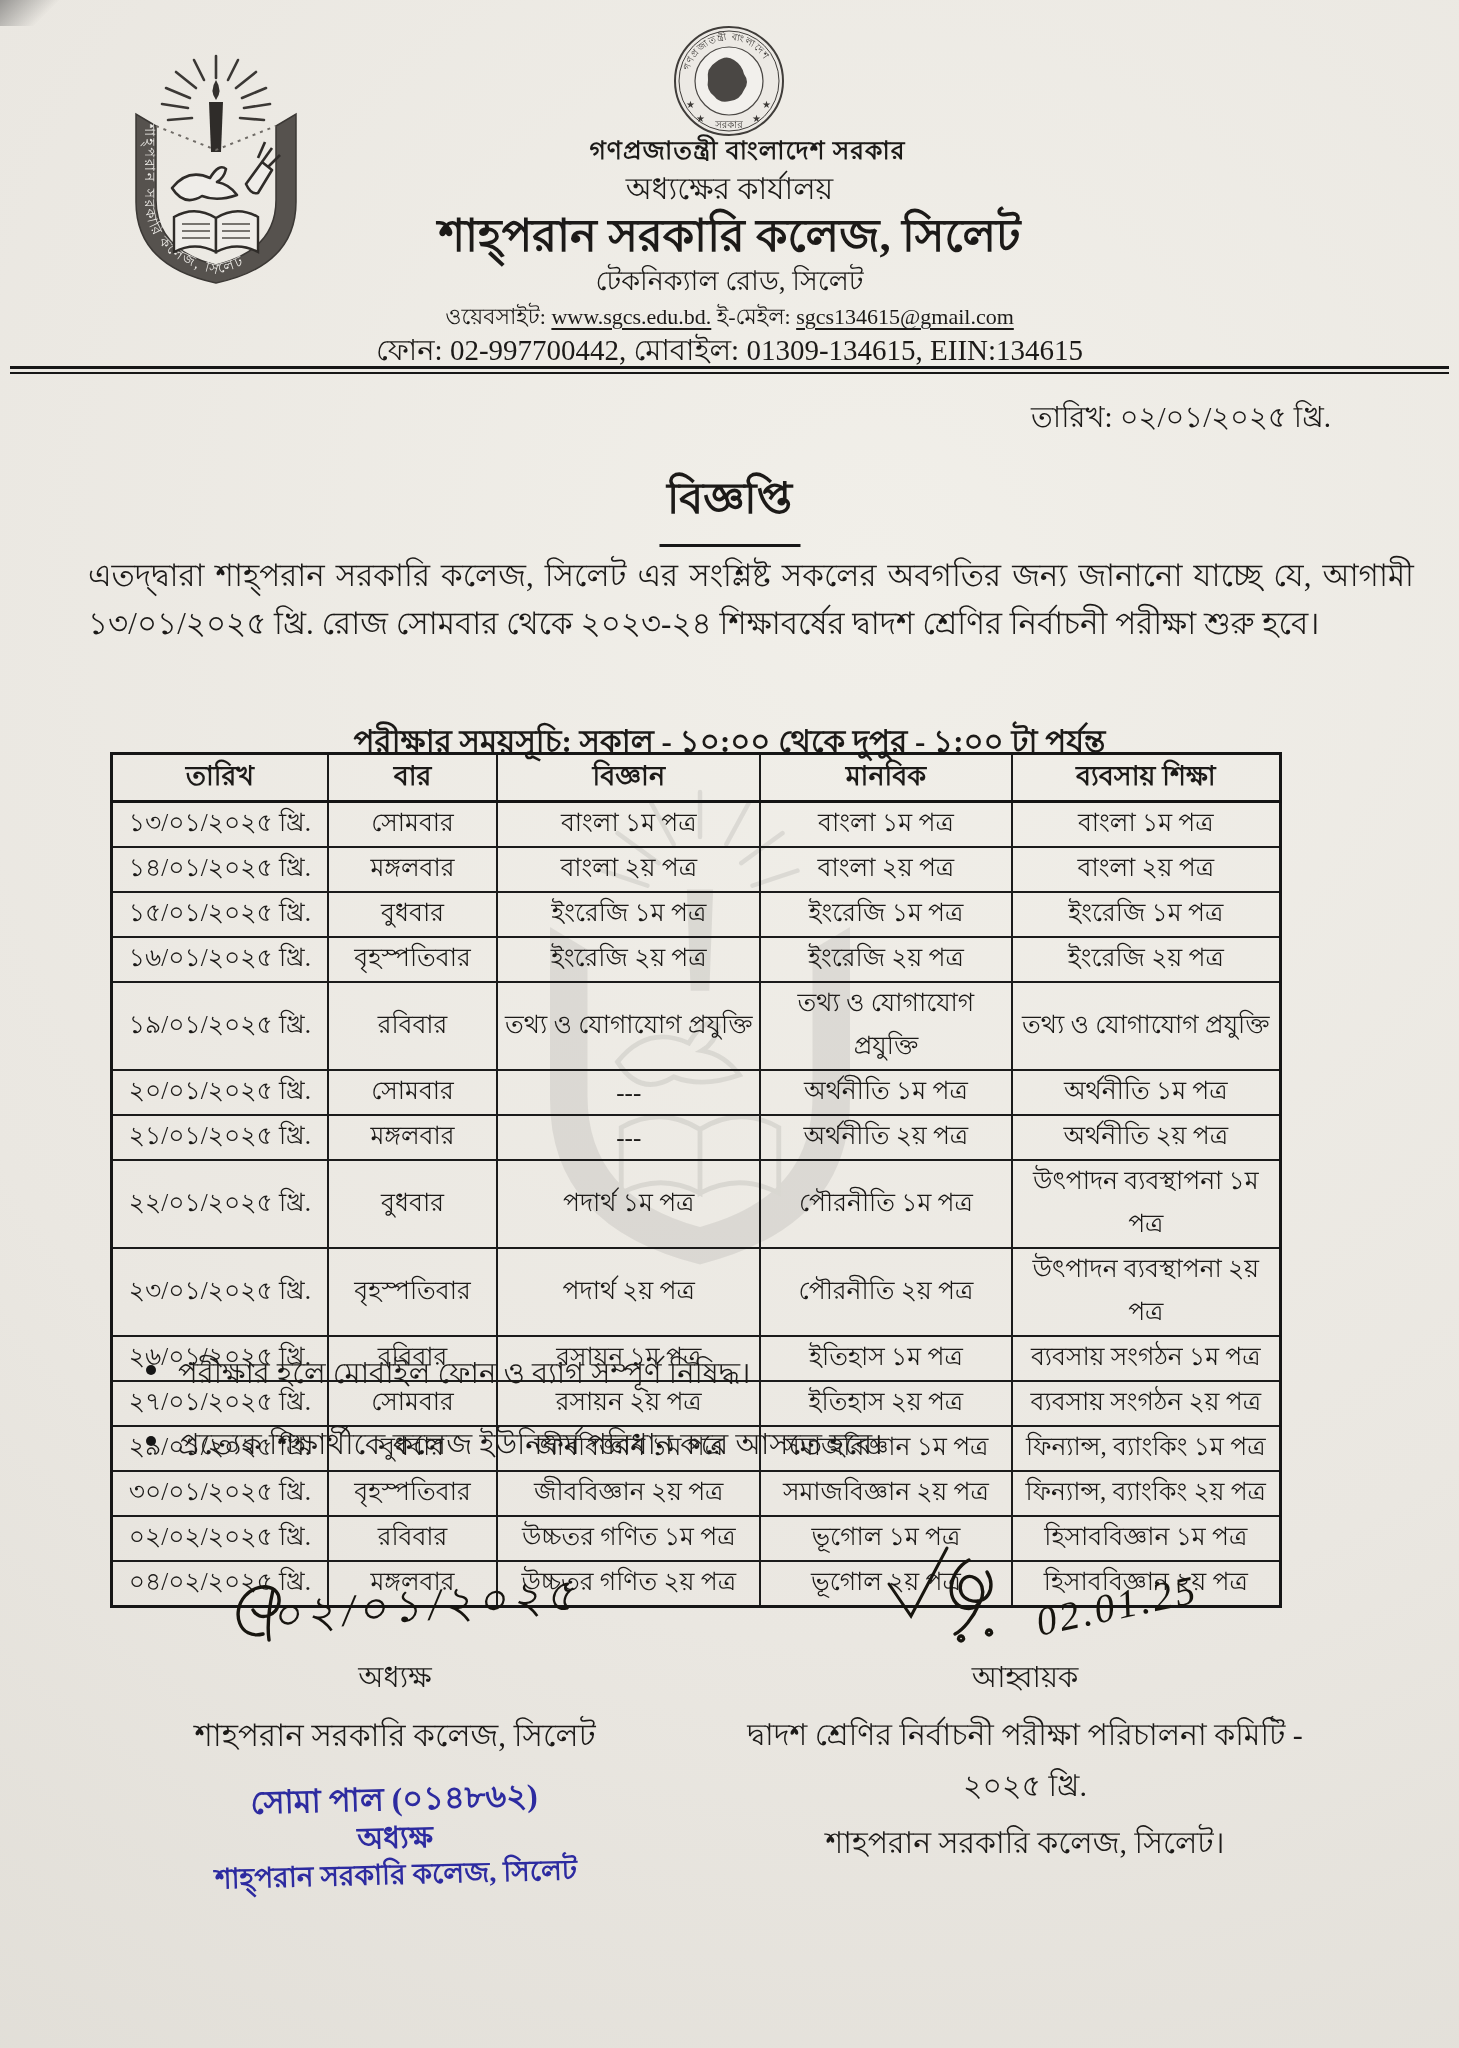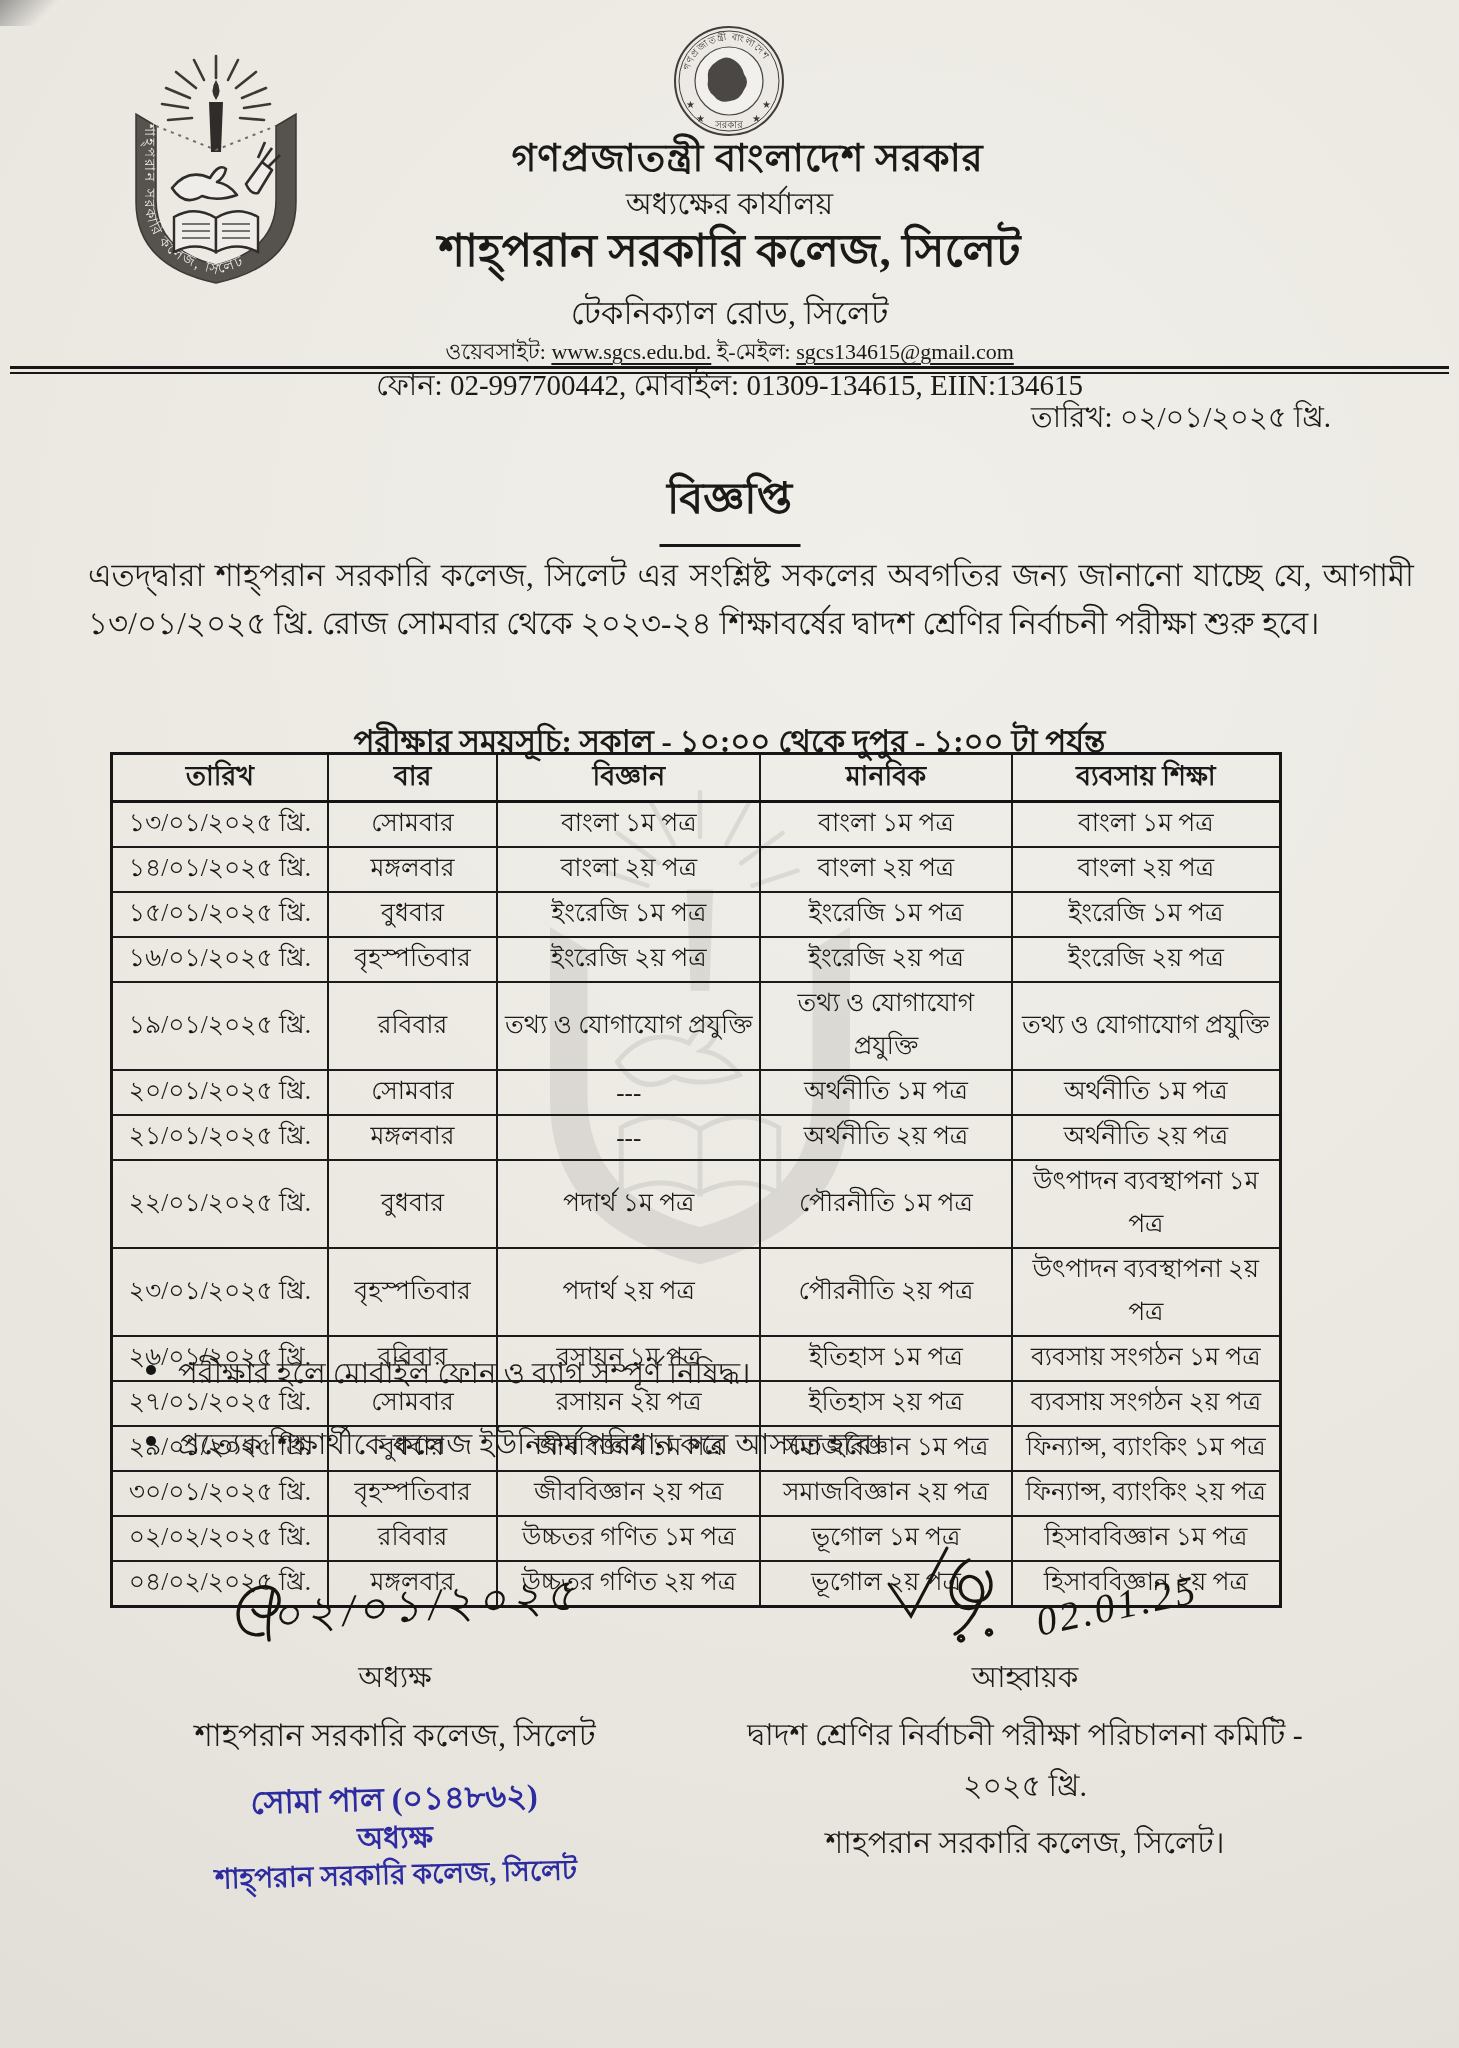--- a/index.html
+++ b/index.html
@@ -8,24 +8,24 @@
     background:radial-gradient(ellipse 130% 95% at 60% 28%, #f1efe9 0%, #eae7e1 55%, #dfdcd5 100%);
     font-family:"Liberation Serif","DejaVu Serif",serif;
     color:#1c1a18;
   }
   .page::before{content:"";position:absolute;left:0;top:0;width:60px;height:26px;
     background:linear-gradient(135deg,#555 0%,rgba(85,85,85,0) 70%);opacity:.55;}
   .abs{position:absolute;}
   .college-logo{left:112px;top:52px;}
   .gov-seal{left:672px;top:24px;}
   .letterhead{top:136px;left:0;width:100%;text-align:center;line-height:1.18;}
-  .h-gov{font-size:38px;font-weight:600;letter-spacing:1px;padding-left:36px;}
+  .h-gov{font-size:25px;font-weight:600;letter-spacing:1px;padding-left:36px;}
   .h-office{font-size:30px;margin-top:5px;}
   .h-college{font-size:45px;font-weight:700;margin-top:4px;}
-  .h-addr{font-size:32px;margin-top:17px;}
+  .h-addr{font-size:27px;margin-top:3px;}
   .h-web{font-size:22px;margin-top:6px;}
   .h-phone{font-size:29px;margin-top:3px;}
   .u{text-decoration:underline;text-underline-offset:4px;}
   .rule{top:366px;left:10px;right:10px;position:absolute;border-top:3.5px solid #171717;}
   .rule::after{content:"";display:block;margin-top:2.5px;border-top:2px solid #171717;}
   .date-line{top:394px;right:128px;font-size:29px;}
   .notice-title{top:466px;left:50%;transform:translateX(-50%);
     font-size:43px;font-weight:700;border-bottom:3.5px solid #171717;padding:0 8px 7px 8px;}
   .notice-body{top:552px;left:88px;width:1326px;font-size:31px;line-height:1.55;text-align:justify;}
   .sched-title{top:717px;left:0;width:100%;text-align:center;font-size:31px;font-weight:700;}

